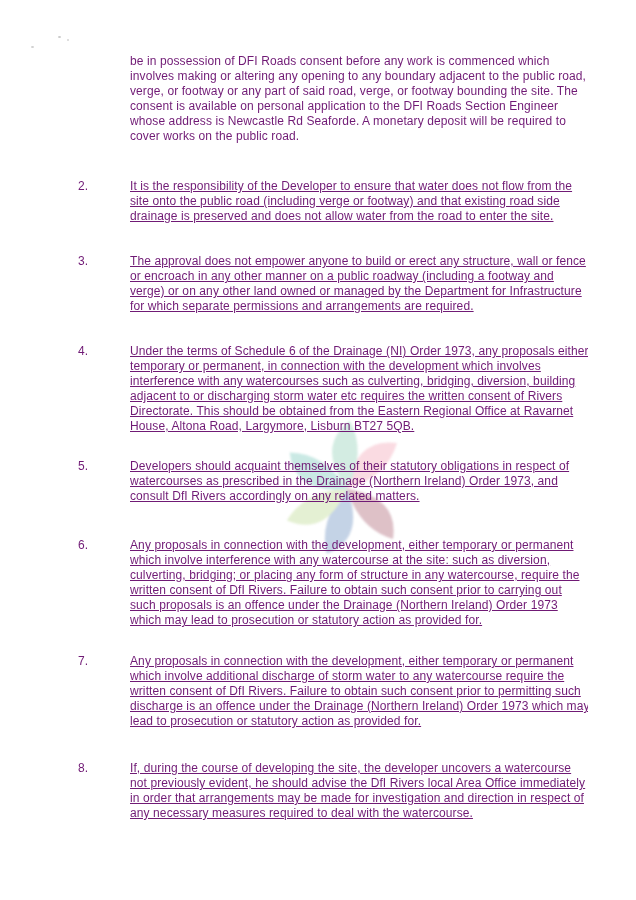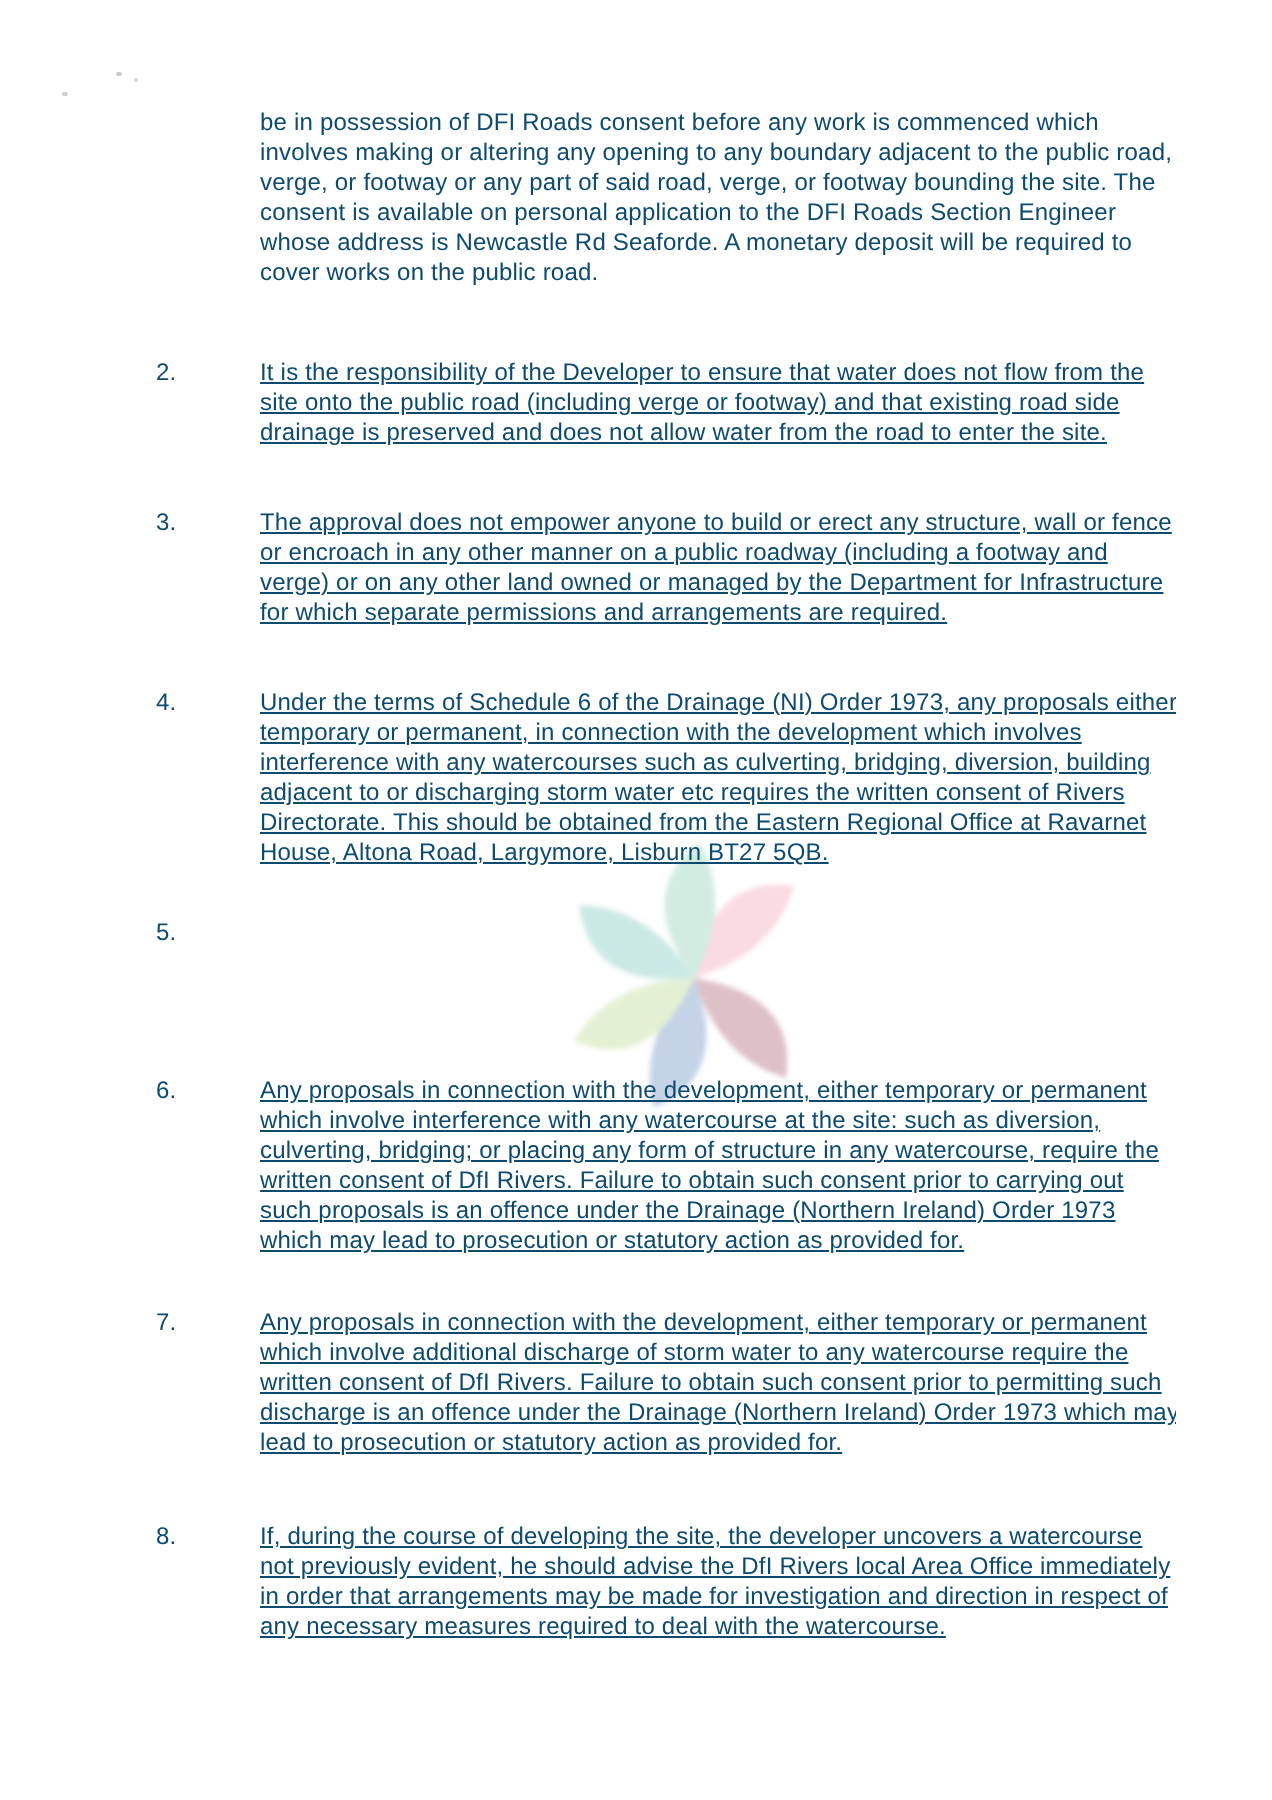--- a/index.html
+++ b/index.html
@@ -4,21 +4,21 @@
 <style>
   * { margin: 0; padding: 0; box-sizing: border-box; }
   html, body { background: #ffffff; }
   .page {
     position: relative;
     width: 588px;
     height: 900px;
     background: #ffffff;
     overflow: hidden;
     font-family: "Liberation Sans", sans-serif;
-    color: #0c4a6e;
+    color: #701a75;
   }
   .note {
     position: absolute;
     left: 0;
     width: 636px;
     display: flex;
     padding-left: 78px;
     font-size: 12px;
     line-height: 15px;
     letter-spacing: 0.1px;
@@ -89,20 +89,21 @@
     <span class="txt">The approval does not empower anyone to build or erect any structure, wall or fence or encroach in any other manner on a public roadway (including a footway and verge) or on any other land owned or managed by the Department for Infrastructure for which separate permissions and arrangements are required.</span>
   </div>
 
   <div class="note" style="top:344px">
     <span class="num">4.</span>
     <span class="txt">Under the terms of Schedule 6 of the Drainage (NI) Order 1973, any proposals either temporary or permanent, in connection with the development which involves interference with any watercourses such as culverting, bridging, diversion, building adjacent to or discharging storm water etc requires the written consent of Rivers Directorate. This should be obtained from the Eastern Regional Office at Ravarnet House, Altona Road, Largymore, Lisburn BT27 5QB.</span>
   </div>
 
   <div class="note" style="top:459px">
     <span class="num">5.</span>
+    <span class="txt">Developers should acquaint themselves of their statutory obligations in respect of watercourses as prescribed in the Drainage (Northern Ireland) Order 1973, and consult DfI Rivers accordingly on any related matters.</span>
   </div>
 
   <div class="note" style="top:538px">
     <span class="num">6.</span>
     <span class="txt">Any proposals in connection with the development, either temporary or permanent which involve interference with any watercourse at the site: such as diversion, culverting, bridging; or placing any form of structure in any watercourse, require the written consent of DfI Rivers.  Failure to obtain such consent prior to carrying out such proposals is an offence under the Drainage (Northern Ireland) Order 1973 which may lead to prosecution or statutory action as provided for.</span>
   </div>
 
   <div class="note" style="top:654px">
     <span class="num">7.</span>
     <span class="txt">Any proposals in connection with the development, either temporary or permanent which involve additional discharge of storm water to any watercourse require the written consent of DfI Rivers.  Failure to obtain such consent prior to permitting such discharge is an offence under the Drainage (Northern Ireland) Order 1973 which may lead to prosecution or statutory action as provided for.</span>

